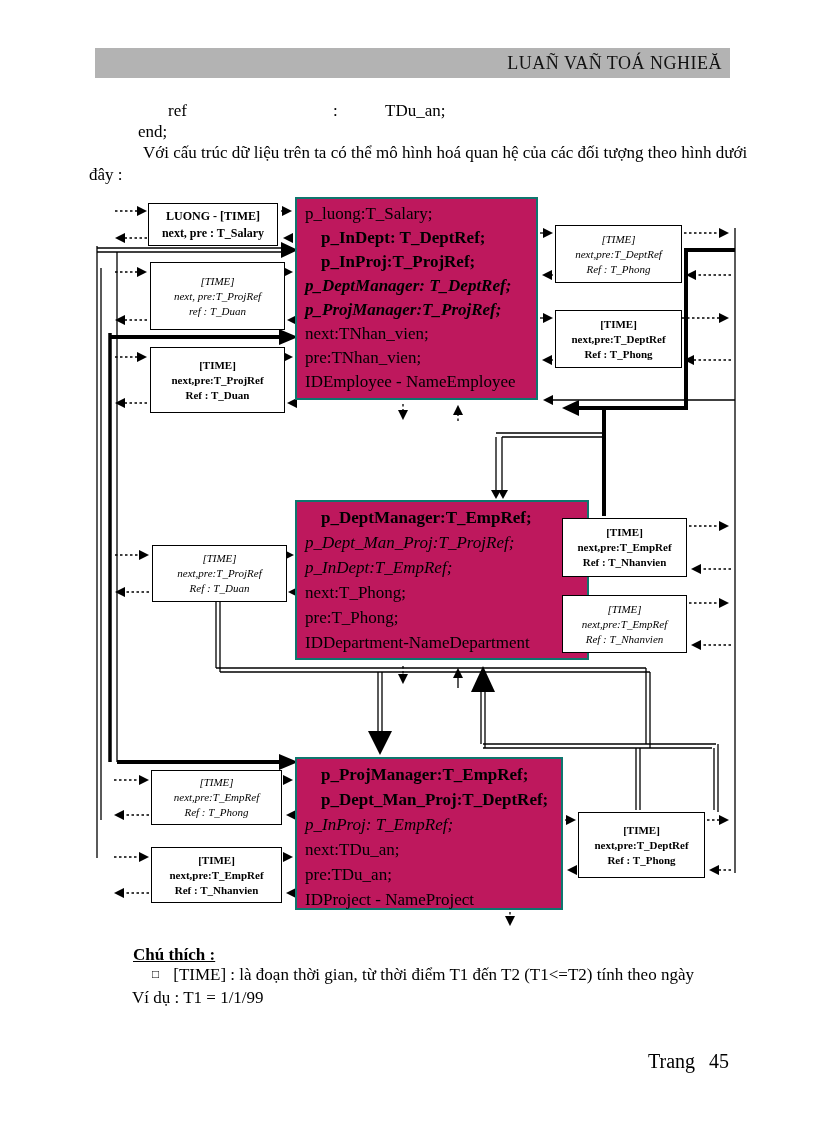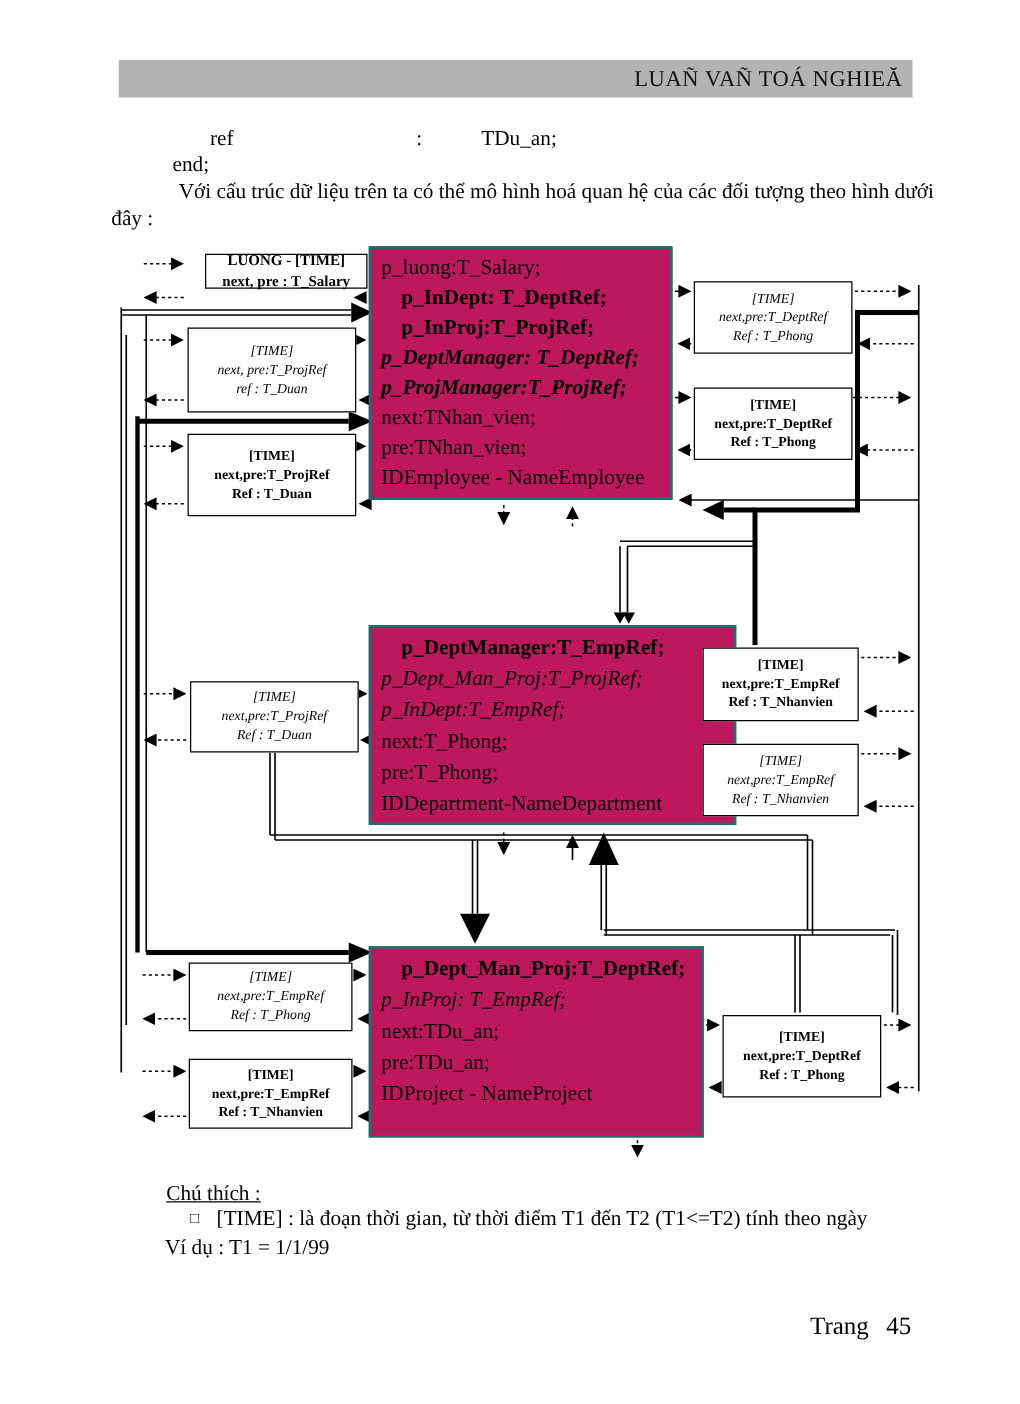--- a/index.html
+++ b/index.html
@@ -17,21 +17,21 @@
   .i{font-style:italic;}
   .bi{font-weight:bold;font-style:italic;}
   .small{border:1.5px solid #000;background:#fff;box-sizing:border-box;z-index:3;
          display:flex;flex-direction:column;justify-content:center;align-items:center;text-align:center;}
   .small .sln{font-size:11px;line-height:15px;white-space:nowrap;}
   .small.bold-box{border-width:1.8px;}
   .small.bold-box .sln{font-weight:bold;}
   .small.italic-box .sln{font-style:italic;}
   .small.l1 .sln{font-size:12px;line-height:17px;font-weight:bold;}
   .overlay{position:absolute;left:0;top:0;z-index:2;pointer-events:none;}
-  .legend-head{font-weight:normal;text-decoration:underline;font-size:17px;}
+  .legend-head{font-weight:bold;text-decoration:underline;font-size:17px;}
   .bullet{font-size:12px;margin-right:14px;position:relative;top:-2px;}
   .footer{font-size:20px;}
 </style>
 </head>
 <body>
 
 <div class="page">
 
   <div class="abs hdr-bar" style="left:95px;top:48px;width:635px;height:30px">
     <span>LUAÑ VAÑ TOÁ NGHIEĂ</span>
@@ -190,28 +190,29 @@
   <div class="abs mainbox dept" style="left:295px;top:500px;width:294px;height:160px">
     <div class="ln b">p_DeptManager:T_EmpRef;</div>
     <div class="ln i">p_Dept_Man_Proj:T_ProjRef;</div>
     <div class="ln i">p_InDept:T_EmpRef;</div>
     <div class="ln">next:T_Phong;</div>
     <div class="ln">pre:T_Phong;</div>
     <div class="ln">IDDepartment-NameDepartment</div>
   </div>
 
   <div class="abs mainbox proj" style="left:295px;top:757px;width:268px;height:153px">
+    <div class="ln b">p_ProjManager:T_EmpRef;</div>
     <div class="ln b">p_Dept_Man_Proj:T_DeptRef;</div>
     <div class="ln i">p_InProj: T_EmpRef;</div>
     <div class="ln">next:TDu_an;</div>
     <div class="ln">pre:TDu_an;</div>
     <div class="ln">IDProject - NameProject</div>
   </div>
 
-  <div class="abs small l1" style="left:164px;top:203px;width:130px;height:28px">
+  <div class="abs small l1" style="left:148px;top:203px;width:130px;height:43px">
     <div class="sln">LUONG - [TIME]</div>
     <div class="sln">next, pre : T_Salary</div>
   </div>
   <div class="abs small italic-box" style="left:150px;top:262px;width:135px;height:68px">
     <div class="sln">[TIME]</div>
     <div class="sln">next, pre:T_ProjRef</div>
     <div class="sln">ref : T_Duan</div>
   </div>
   <div class="abs small bold-box" style="left:150px;top:347px;width:135px;height:66px">
     <div class="sln">[TIME]</div>

